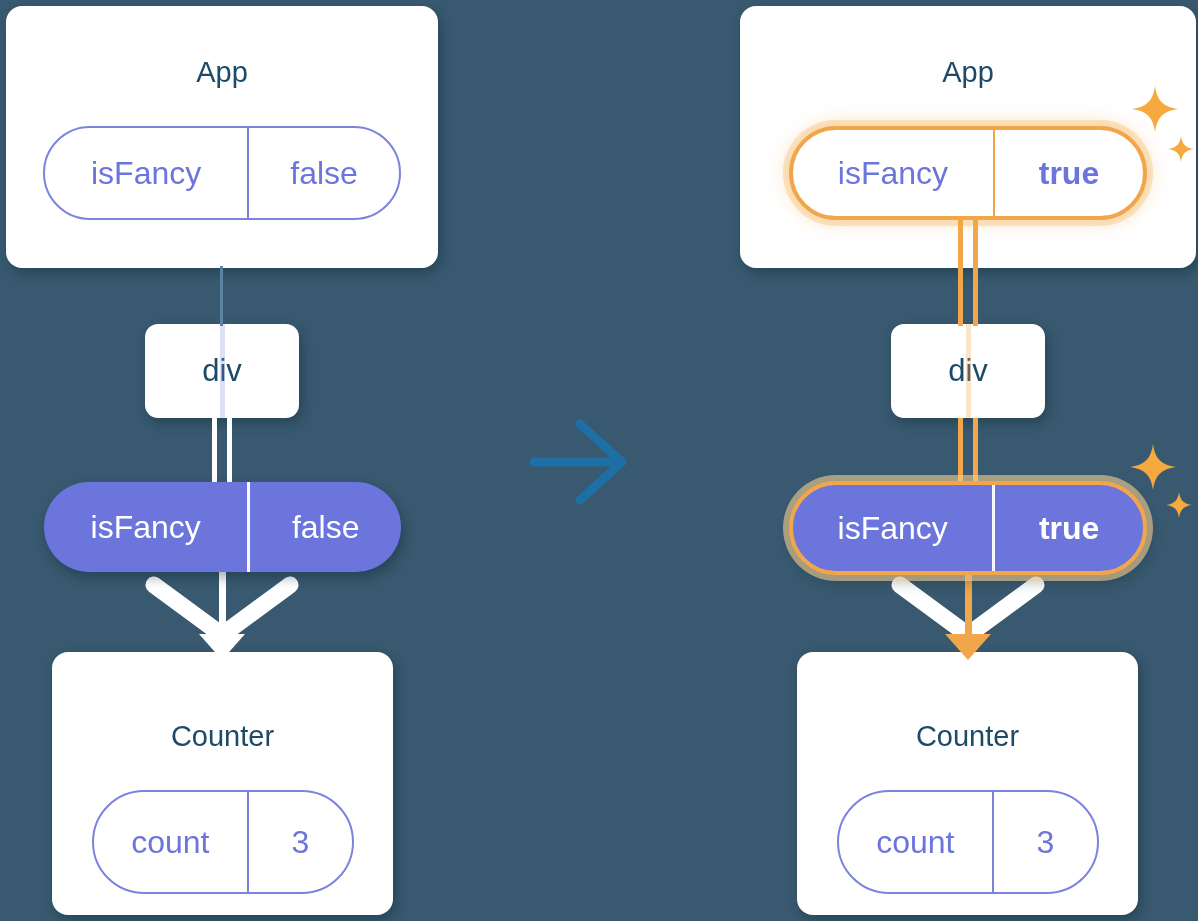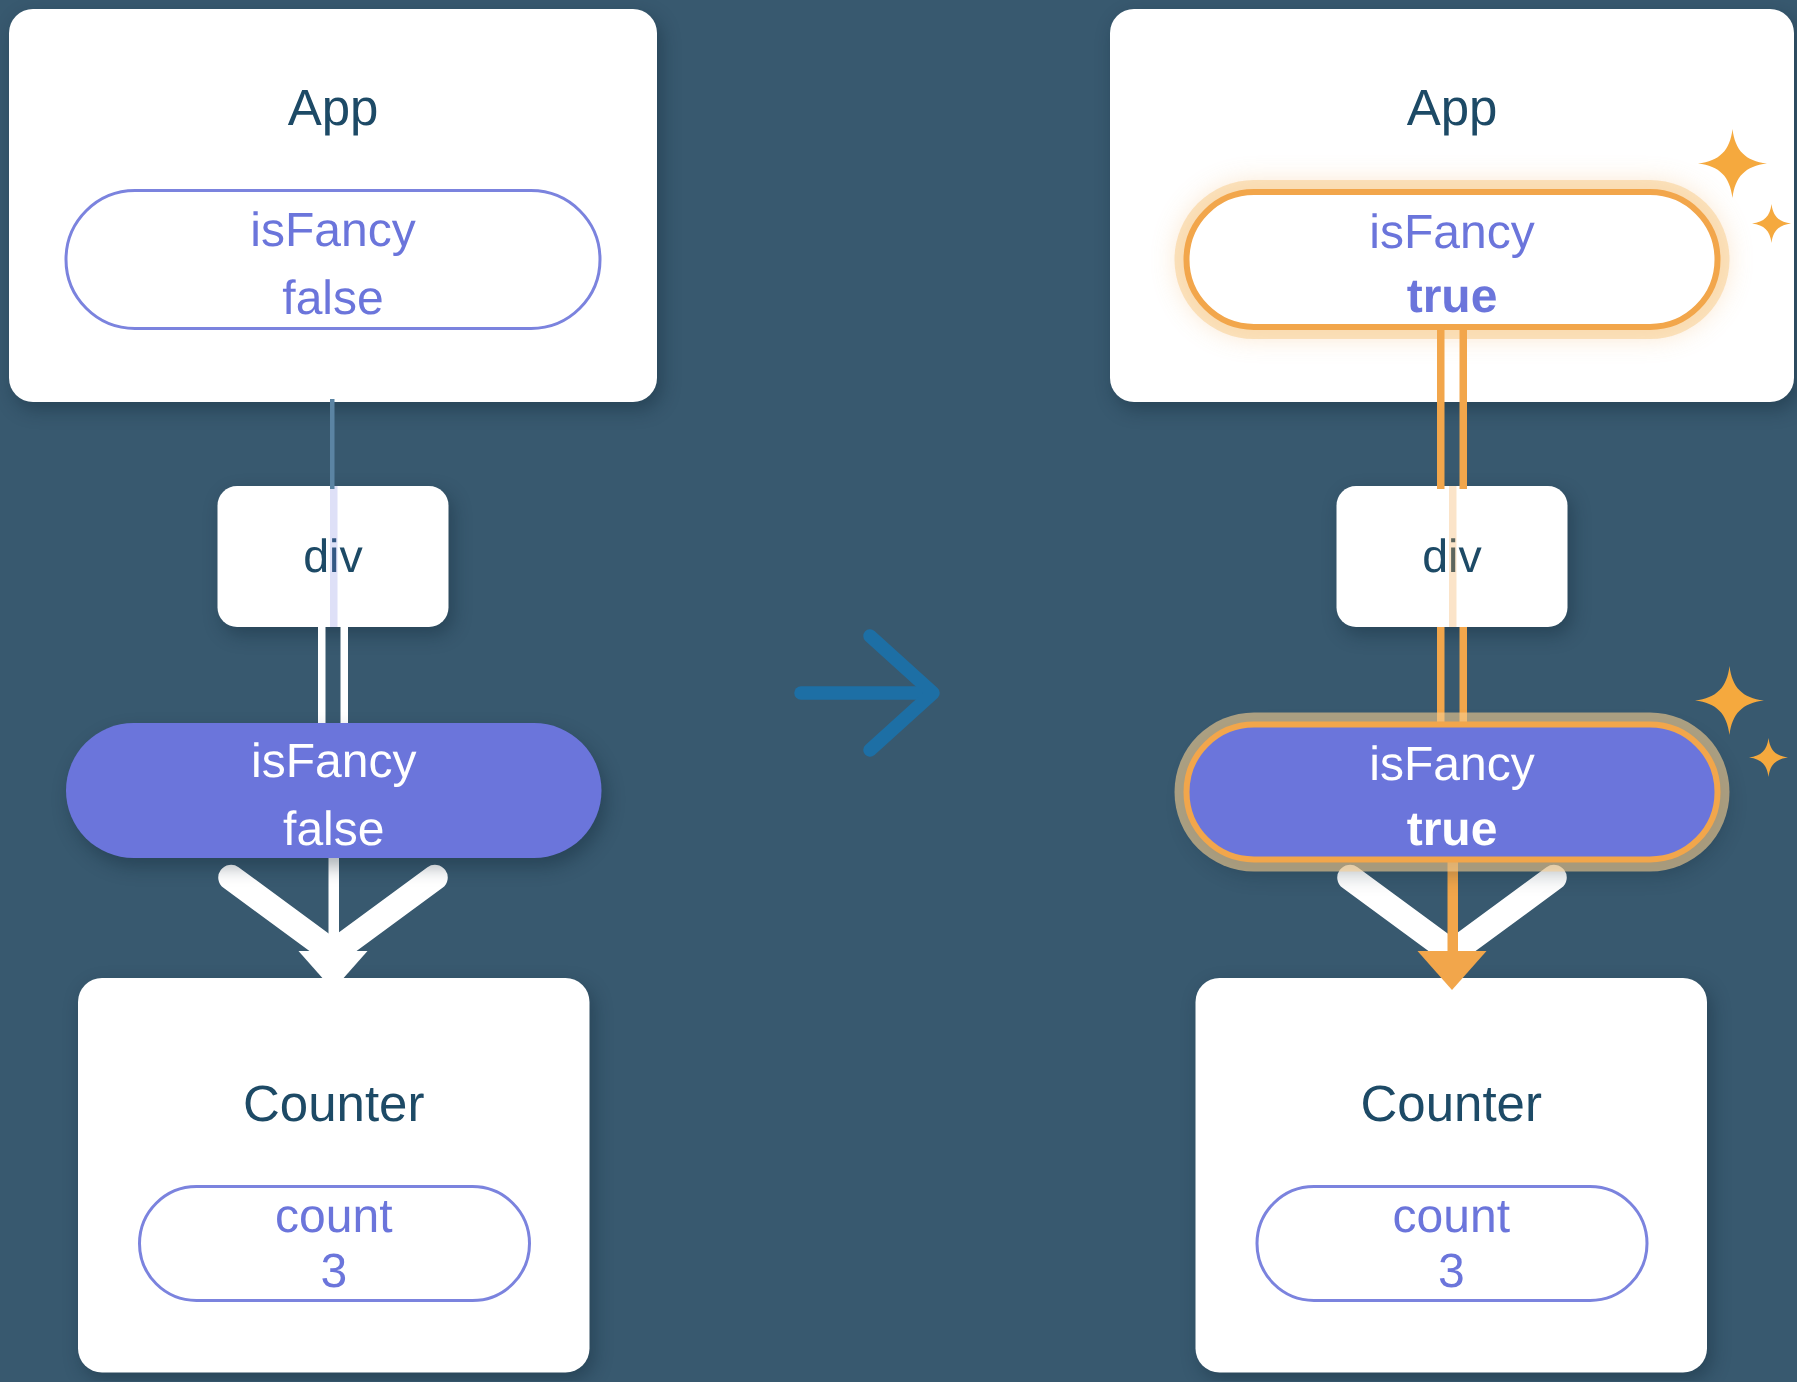--- a/index.html
+++ b/index.html
@@ -21,21 +21,21 @@
     position: absolute;
     background: var(--card, #FFFFFF);
     border-radius: 16px;
     box-shadow: 3px 5px 12px rgba(12, 32, 46, 0.35);
     display: flex;
     flex-direction: column;
     align-items: center;
     z-index: 1;
   }
   .card-title {
-    font-size: 34px;
+    font-size: 29px;
     font-weight: 500;
     color: var(--title, #1D4A66);
   }
   .app-card { padding-top: 44px; }
   .app-card .card-title { height: 44px; line-height: 44px; }
   .counter-card { padding-top: 62px; }
   .counter-card .card-title { height: 44px; line-height: 44px; }
   .div-card {
     justify-content: center;
     border-radius: 13px;
@@ -54,39 +54,38 @@
   .pass-orange { background: rgba(242, 166, 75, 0.30); }
 
   
   .pill {
     position: relative;
     z-index: 5;
     display: flex;
     align-items: stretch;
     border-radius: 60px;
     overflow: hidden;
-    flex-direction: column;
   }
   .pill-cell {
     display: flex;
     align-items: center;
     justify-content: center;
     font-size: 32px;
   }
   .pill-cell.label { flex: 1.35; }
   .pill-cell.value { flex: 1; }
   .pill-divider { width: 2px; background: var(--purple-border, #7B83DE); }
 
   .white-pill {
     background: #fff;
     border: 2px solid var(--purple-border, #7B83DE);
     color: var(--purple, #6B75DB);
   }
   .app-pill { width: 358px; height: 94px; margin-top: 32px; }
-  .counter-pill { width: 262px; height: 78px; margin-top: 32px; }
+  .counter-pill { width: 262px; height: 104px; margin-top: 32px; }
   .counter-pill .pill-cell.label { flex: 1.5; }
 
   .highlight-pill {
     border: 4px solid var(--orange, #F2A64B);
     box-shadow: 0 0 0 6px rgba(248, 206, 143, 0.55), 0 0 18px 4px rgba(242, 166, 75, 0.30);
   }
   .highlight-pill .pill-divider { background: var(--orange, #F2A64B); }
   .value-bold { font-weight: 700; }
 
   .prop-pill {

